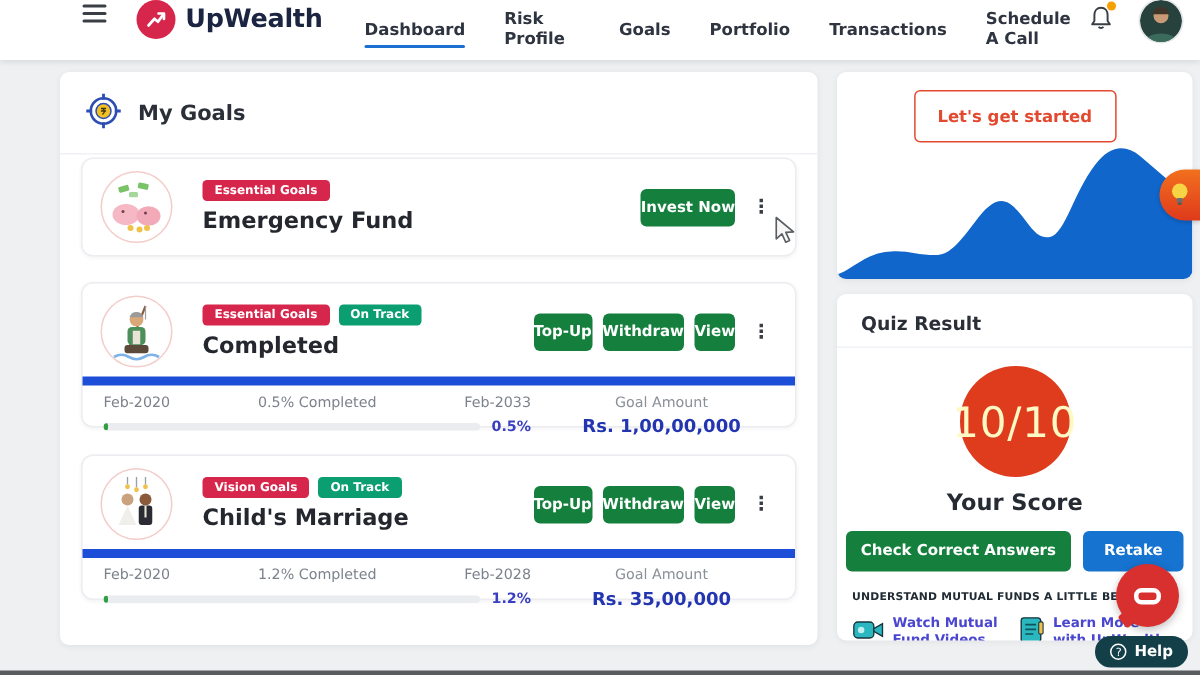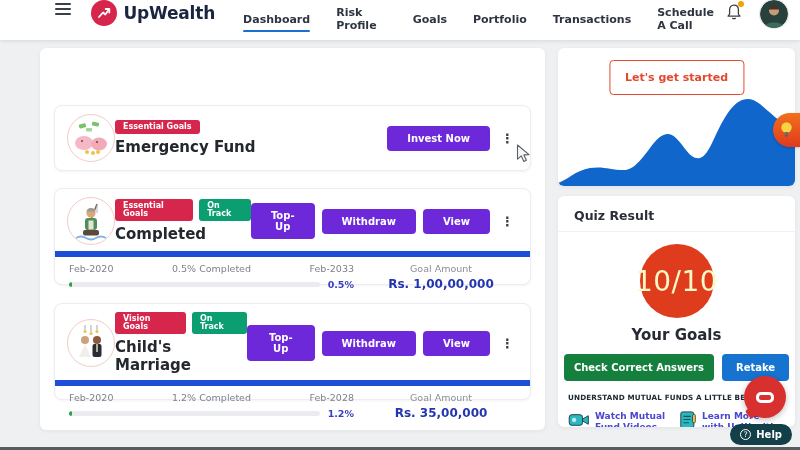--- a/index.html
+++ b/index.html
@@ -28,32 +28,32 @@
   .goals-panel { position:absolute; left:40px; top:48px; width:505px; height:382px; background:#fff;
                  border-radius:6px; box-shadow:0 1px 4px rgba(0,0,0,.06); }
   .panel-header { display:flex; align-items:center; gap:10px; padding:13px 16px 11px; border-bottom:1px solid #f0f1f4; }
   .panel-title { font-size:14px; font-weight:700; color:#2b2f38; }
 
   .goal-card { position:absolute; left:14px; width:477px; background:#fff; border:1px solid #ececf1;
                border-radius:8px; box-shadow:0 1px 3px rgba(0,0,0,.05); }
   .gc1 { top:57px;  height:66px; }
   .gc2 { top:140px; height:97px; }
   .gc3 { top:255px; height:97px; }
-  .card-top { display:flex; align-items:center; padding:8px 12px 6px; gap:0; }
+  .card-top { display:flex; align-items:center; padding:8px 12px 6px; gap:20px; }
   .goal-avatar { width:48px; height:48px; min-width:48px; border-radius:50%; border:1px solid #f3cdc9;
                  background:#fff; display:flex; align-items:center; justify-content:center; overflow:hidden; }
   .goal-info { display:flex; flex-direction:column; gap:4px; }
   .badges { display:flex; gap:6px; }
   .badge { font-size:8px; font-weight:700; color:#fff; padding:3px 8px; border-radius:3px; line-height:1; }
   .badge.red { background:#d7264c; }
   .badge.green { background:#0a9e70; }
   .goal-title { font-size:15px; font-weight:600; color:#24272e; }
   .card-actions { margin-left:auto; display:flex; align-items:center; gap:7px; }
   .btn { border:none; border-radius:4px; cursor:pointer; font-family:inherit; }
-  .btn-blue { background:#6d28d9; color:#fff; font-size:10px; font-weight:600; padding:7px 20px; }
+  .btn-blue { background:#15803d; color:#fff; font-size:10px; font-weight:600; padding:7px 0; }
   .dots { color:#3a3f46; font-size:13px; font-weight:bold; padding:0 4px; cursor:pointer; }
 
   .card-stats { display:flex; border-top:6px solid #1d4ed8; padding:6px 14px 8px; }
   .stats-left { flex:1; padding-right:12px; }
   .dates-row { display:flex; justify-content:space-between; font-size:9.5px; color:#7c828c; margin-bottom:5px; }
   .progress-row { display:flex; align-items:center; gap:8px; }
   .progress-track { flex:1; height:5px; background:#ebecef; border-radius:3px; overflow:hidden; }
   .progress-fill { height:100%; background:#2f9e44; border-radius:3px; width:1%; }
   .progress-label { font-size:9.5px; font-weight:700; color:#393fc0; }
   .stats-right { width:150px; display:flex; flex-direction:column; justify-content:center; text-align:center; gap:3px; }
@@ -144,20 +144,34 @@
             <circle cx="14" cy="14" r="14" fill="#27413c"></circle>
             <circle cx="14" cy="10.5" r="5" fill="#c89b76"></circle>
             <path d="M14 4.5 a5.5 5.5 0 0 1 5.5 5 l-11 0 a5.5 5.5 0 0 1 5.5 -5 z" fill="#41342a"></path>
             <path d="M3.5 28 C4.5 20.5 23.5 20.5 24.5 28 Z" fill="#3b6b5b"></path>
           </svg>
       </span>
     </div>
   </header>
 
   <section class="goals-panel">
+    <div class="panel-header">
+      <span>
+        <svg width="26" height="26" viewBox="0 0 26 26">
+          <circle cx="13" cy="13" r="8.5" fill="none" stroke="#2d4db5" stroke-width="1.7"></circle>
+          <line x1="13" y1="1.5" x2="13" y2="5.5" stroke="#2d4db5" stroke-width="1.9"></line>
+          <line x1="13" y1="20.5" x2="13" y2="24.5" stroke="#2d4db5" stroke-width="1.9"></line>
+          <line x1="1.5" y1="13" x2="5.5" y2="13" stroke="#2d4db5" stroke-width="1.9"></line>
+          <line x1="20.5" y1="13" x2="24.5" y2="13" stroke="#2d4db5" stroke-width="1.9"></line>
+          <circle cx="13" cy="13" r="5" fill="#f3c020" stroke="#2d4db5" stroke-width="1"></circle>
+          <path d="M11.3 11.3 h3.4 M11.3 13 h3.4 M12.3 11.3 c1.8 1.2 1.8 2.6 0 4" fill="none" stroke="#40351a" stroke-width="0.9"></path>
+        </svg>
+      </span>
+      <h2 class="panel-title">My Goals</h2>
+    </div>
 
     <div class="goal-card gc1">
       <div class="card-top">
         <span class="goal-avatar">
           <svg width="40" height="40" viewBox="0 0 40 40">
             <rect x="8" y="6" width="7" height="4" rx="1" fill="#79c267" transform="rotate(-15 11 8)"></rect>
             <rect x="21" y="4" width="7" height="4" rx="1" fill="#79c267" transform="rotate(12 24 6)"></rect>
             <rect x="15" y="10" width="6" height="3.5" rx="1" fill="#a5d69a"></rect>
             <ellipse cx="13" cy="25" rx="9" ry="7" fill="#f5b8c4"></ellipse>
             <ellipse cx="28" cy="26" rx="8" ry="6.5" fill="#f2a9b8"></ellipse>
@@ -286,21 +300,21 @@
   <div class="chart-card">
     <button class="get-started-btn">Let's get started</button>
     <svg class="chart-svg" width="237" height="100" viewBox="0 0 237 100">
       <path d="M0,97 C8,95 18,84 32,82 C46,80 52,84 66,84 C74,84 80,78 92,62 C102,48 110,44 118,52 C128,62 132,74 142,72 C152,70 158,42 172,24 C182,11 192,10 202,18 C214,28 226,40 237,44 L237,100 L0,100 Z" fill="#1066cb"></path>
     </svg>
   </div>
 
   <div class="quiz-card">
     <div class="quiz-title">Quiz Result</div>
     <div class="score-circle">10/10</div>
-    <div class="your-score">Your Goals</div>
+    <div class="your-score">Your Score</div>
     <div class="quiz-buttons">
       <button class="btn btn-green">Check Correct Answers</button>
       <button class="btn btn-retake">Retake</button>
     </div>
     <div class="learn-heading">UNDERSTAND MUTUAL FUNDS A LITTLE BETTER</div>
     <div class="learn-links">
       <div class="learn-link">
         <span>
           <svg width="22" height="16" viewBox="0 0 24 18">
               <rect x="1" y="3" width="15" height="12" rx="3" fill="#2ab7bf" stroke="#17343c" stroke-width="1"></rect>

